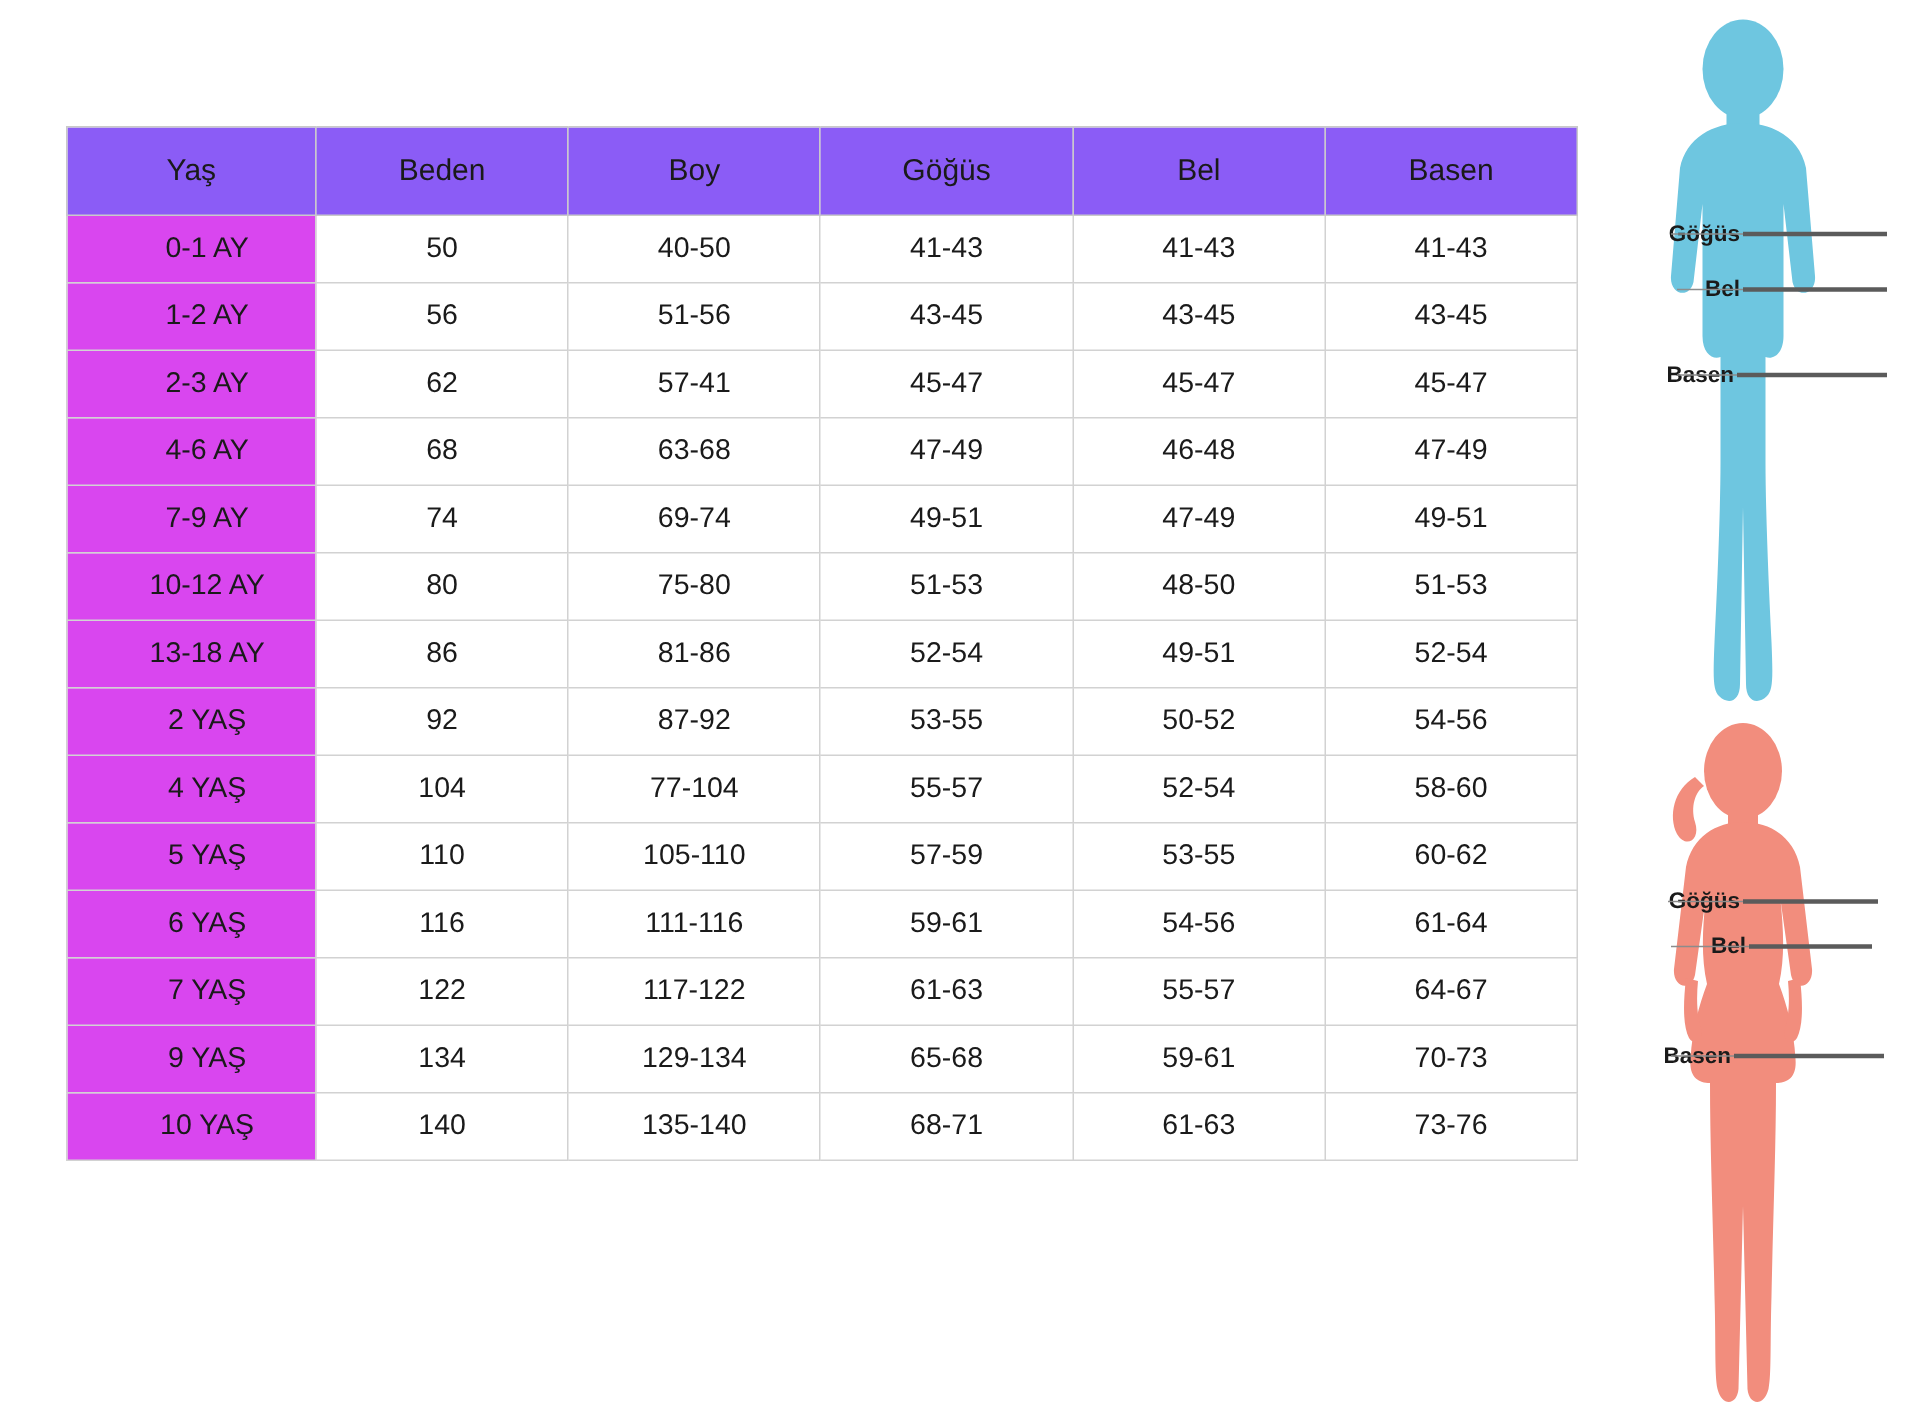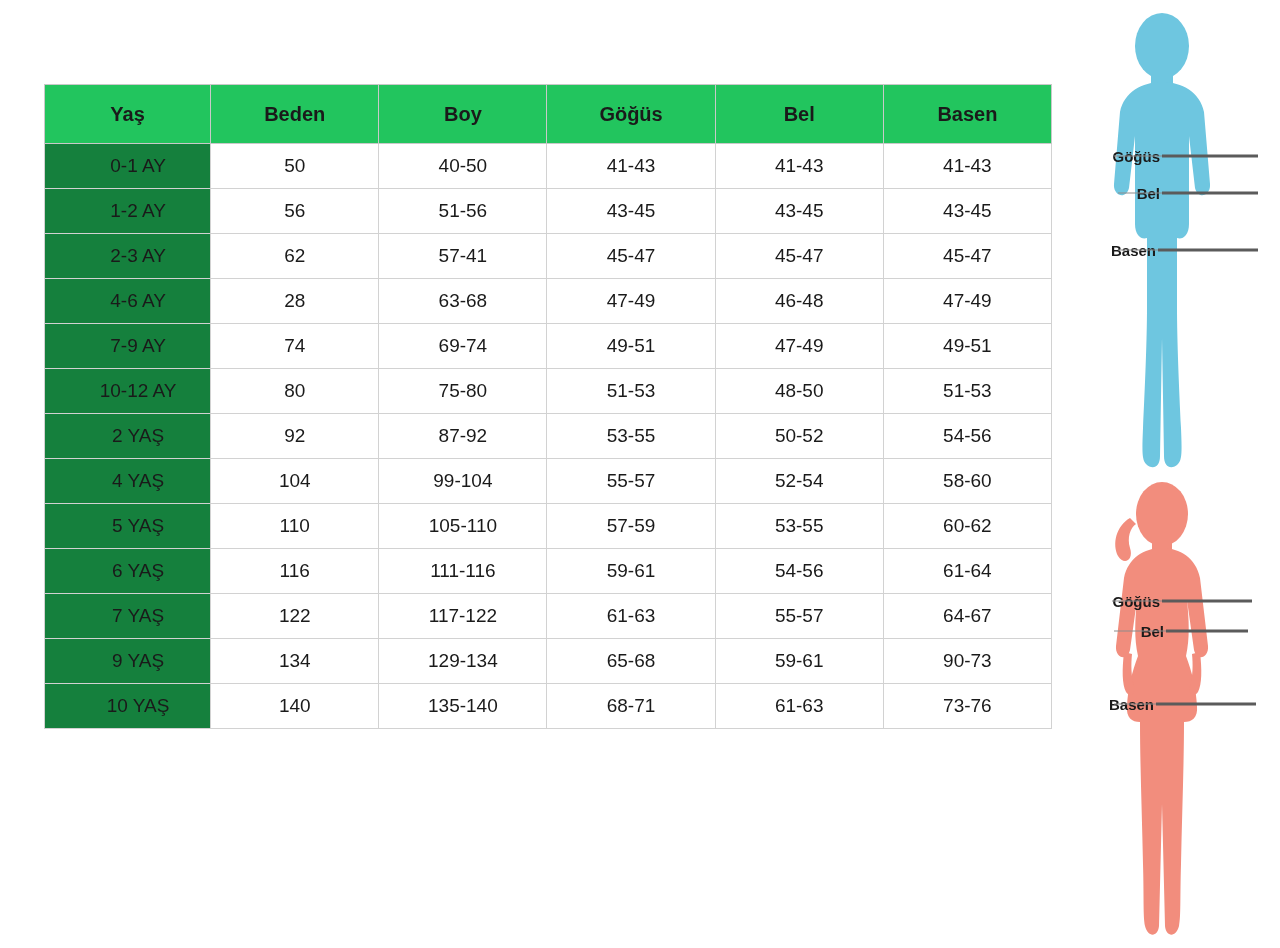--- a/index.html
+++ b/index.html
@@ -36,32 +36,32 @@
   table.size-table td {
     border: 1px solid #d2d2d2;
     height: 42px;
     text-align: center;
     vertical-align: middle;
     font-size: 19px;
     color: #1a1a1a;
     font-weight: normal;
   }
   table.size-table thead th {
-    background: #22c55e;
-    font-weight: bold;
+    background: #8b5cf6;
+    font-weight: normal;
     font-size: 20px;
     height: 56px;
     border-color: #c9c9c9;
     text-align: center;
   }
   table.size-table tbody td {
     background: #ffffff;
   }
   table.size-table tbody td.age-col {
-    background: #15803d;
+    background: #d946ef;
     padding-left: 22px;
   }
   table.size-table col.c-age   { width: 166px; }
   table.size-table col.c-b     { width: 168px; }
 
   
   .figures {
     position: absolute;
     left: 1040px;
     top: 0;
@@ -159,21 +159,21 @@
           <tr>
             <td class="age-col">2-3 AY</td>
             <td>62</td>
             <td>57-41</td>
             <td>45-47</td>
             <td>45-47</td>
             <td>45-47</td>
           </tr>
           <tr>
             <td class="age-col">4-6 AY</td>
-            <td>28</td>
+            <td>68</td>
             <td>63-68</td>
             <td>47-49</td>
             <td>46-48</td>
             <td>47-49</td>
           </tr>
           <tr>
             <td class="age-col">7-9 AY</td>
             <td>74</td>
             <td>69-74</td>
             <td>49-51</td>
@@ -182,31 +182,39 @@
           </tr>
           <tr>
             <td class="age-col">10-12 AY</td>
             <td>80</td>
             <td>75-80</td>
             <td>51-53</td>
             <td>48-50</td>
             <td>51-53</td>
           </tr>
           <tr>
+            <td class="age-col">13-18 AY</td>
+            <td>86</td>
+            <td>81-86</td>
+            <td>52-54</td>
+            <td>49-51</td>
+            <td>52-54</td>
+          </tr>
+          <tr>
             <td class="age-col">2 YAŞ</td>
             <td>92</td>
             <td>87-92</td>
             <td>53-55</td>
             <td>50-52</td>
             <td>54-56</td>
           </tr>
           <tr>
             <td class="age-col">4 YAŞ</td>
             <td>104</td>
-            <td>99-104</td>
+            <td>77-104</td>
             <td>55-57</td>
             <td>52-54</td>
             <td>58-60</td>
           </tr>
           <tr>
             <td class="age-col">5 YAŞ</td>
             <td>110</td>
             <td>105-110</td>
             <td>57-59</td>
             <td>53-55</td>
@@ -227,21 +235,21 @@
             <td>61-63</td>
             <td>55-57</td>
             <td>64-67</td>
           </tr>
           <tr>
             <td class="age-col">9 YAŞ</td>
             <td>134</td>
             <td>129-134</td>
             <td>65-68</td>
             <td>59-61</td>
-            <td>90-73</td>
+            <td>70-73</td>
           </tr>
           <tr>
             <td class="age-col">10 YAŞ</td>
             <td>140</td>
             <td>135-140</td>
             <td>68-71</td>
             <td>61-63</td>
             <td>73-76</td>
           </tr>
         </tbody>

